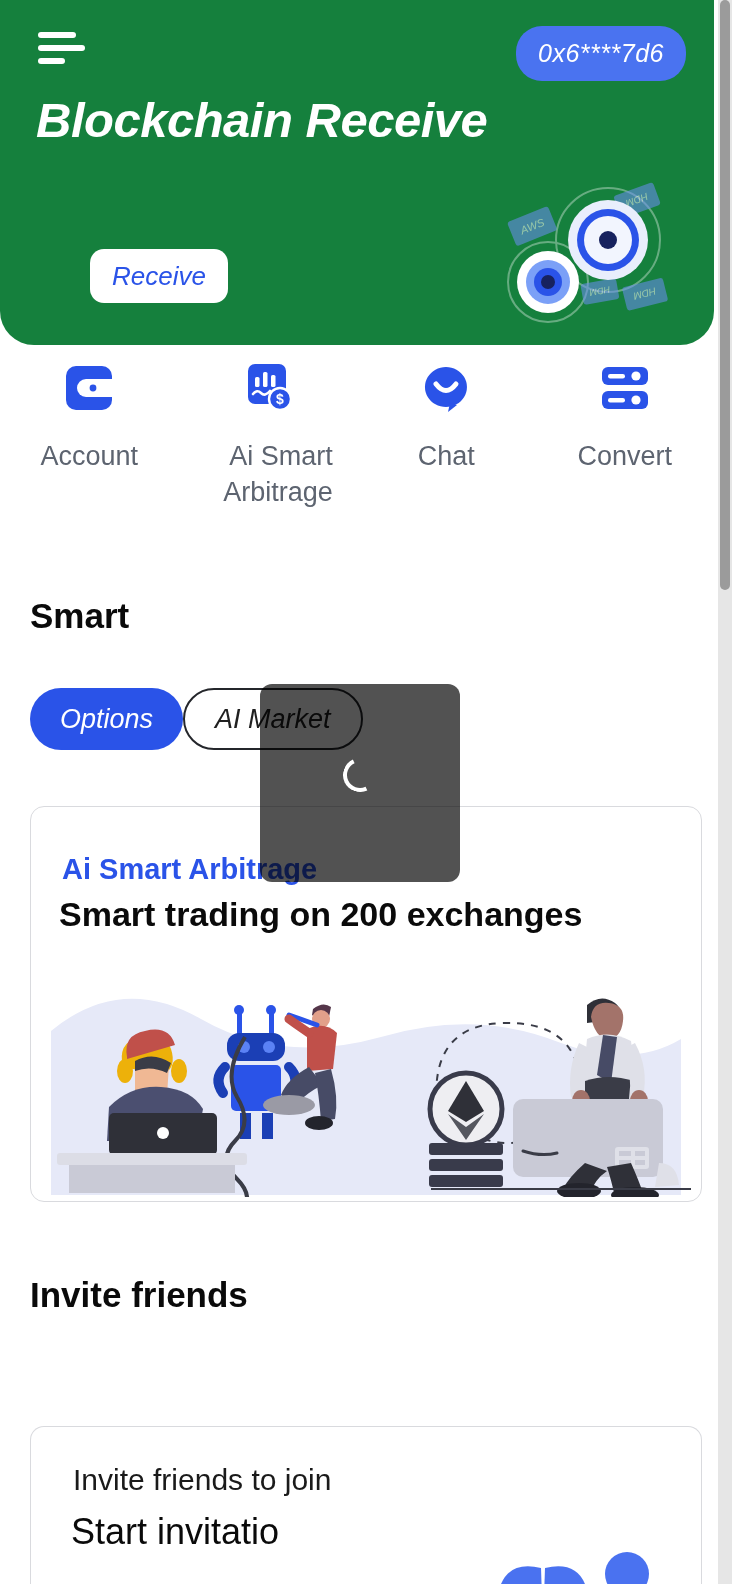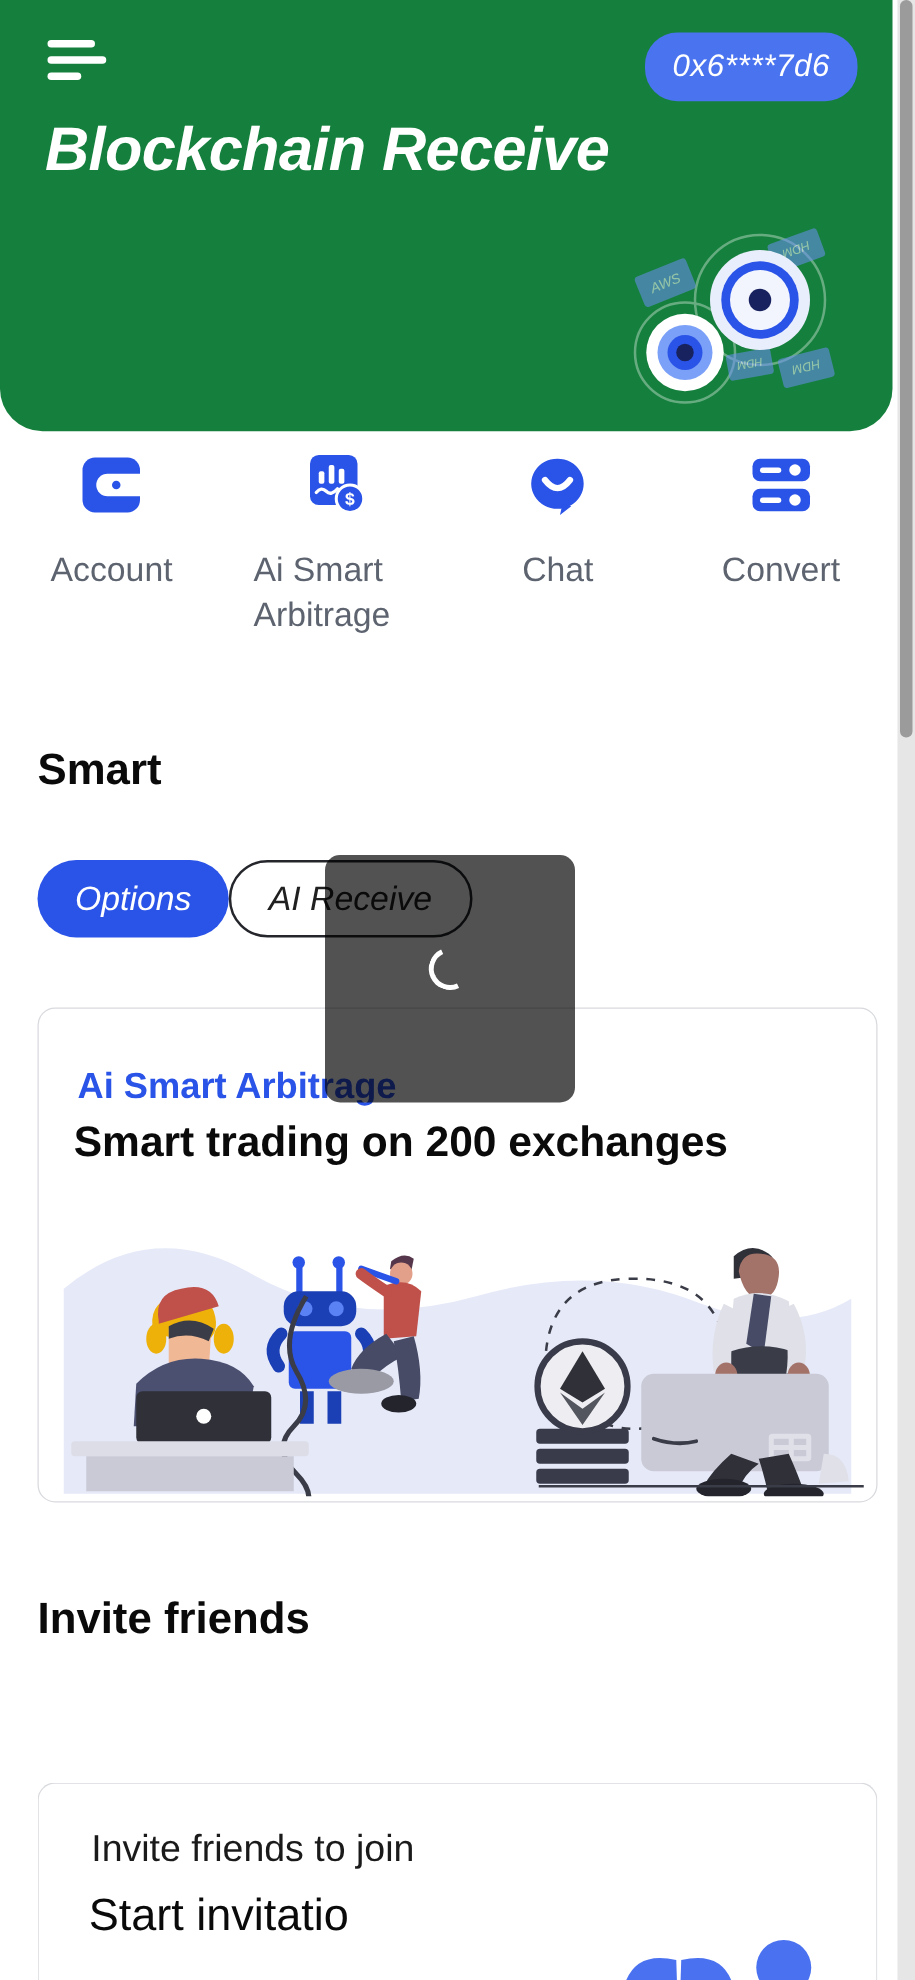--- a/index.html
+++ b/index.html
@@ -122,21 +122,21 @@
     width: 56px;
     height: 56px;
     display: flex;
     align-items: center;
     justify-content: center;
     margin-bottom: 22px;
   }
   .qa-label {
     font-size: 27px;
     color: #5d6470;
-    text-align: left;
+    text-align: right;
     line-height: 36px;
     max-width: 130px;
   }
 
   
   .section-title {
     position: absolute;
     left: 30px;
     font-size: 35px;
     font-weight: bold;
@@ -299,20 +299,21 @@
     <div class="hamburger">
       <span></span>
       <span></span>
       <span></span>
     </div>
 
     <div class="wallet-pill">0x6****7d6</div>
 
     <div class="app-title">Blockchain Receive</div>
 
+    <div class="receive-btn">Receive</div>
 
     <svg class="header-art" viewBox="0 0 180 150">
       <g opacity="0.35" fill="none" stroke="#ffffff" stroke-width="2">
         <circle cx="112" cy="62" r="52"></circle>
         <circle cx="52" cy="104" r="40"></circle>
       </g>
       <g opacity="0.55">
         <g transform="rotate(-22 34 48)">
           <rect x="14" y="36" width="44" height="26" rx="3" fill="#6d8ef5"></rect>
           <text x="36" y="53" font-size="11" fill="#ffffff" text-anchor="middle" font-family="Liberation Sans, sans-serif">AWS</text>
@@ -392,21 +393,21 @@
         </svg>
       </div>
       <div class="qa-label">Convert</div>
     </div>
   </div>
 
   <div class="section-title market-title">Smart</div>
 
   <div class="tabs">
     <div class="tab active">Options</div>
-    <div class="tab inactive">AI Receive</div>
+    <div class="tab inactive">AI Market</div>
   </div>
 
   <div class="card arb-card">
     <div class="card-eyebrow">Ai Smart Arbitrage</div>
     <div class="card-headline">Smart trading on 200 exchanges</div>
 
     <svg class="card-art" viewBox="0 0 672 240">
       <path d="M20 74 q70 -58 150 -12 q80 46 180 18 q96 -28 180 6 q70 26 120 -4 l0 156 l-630 0 Z" fill="#e6e9f8"></path>
 
       <g>

